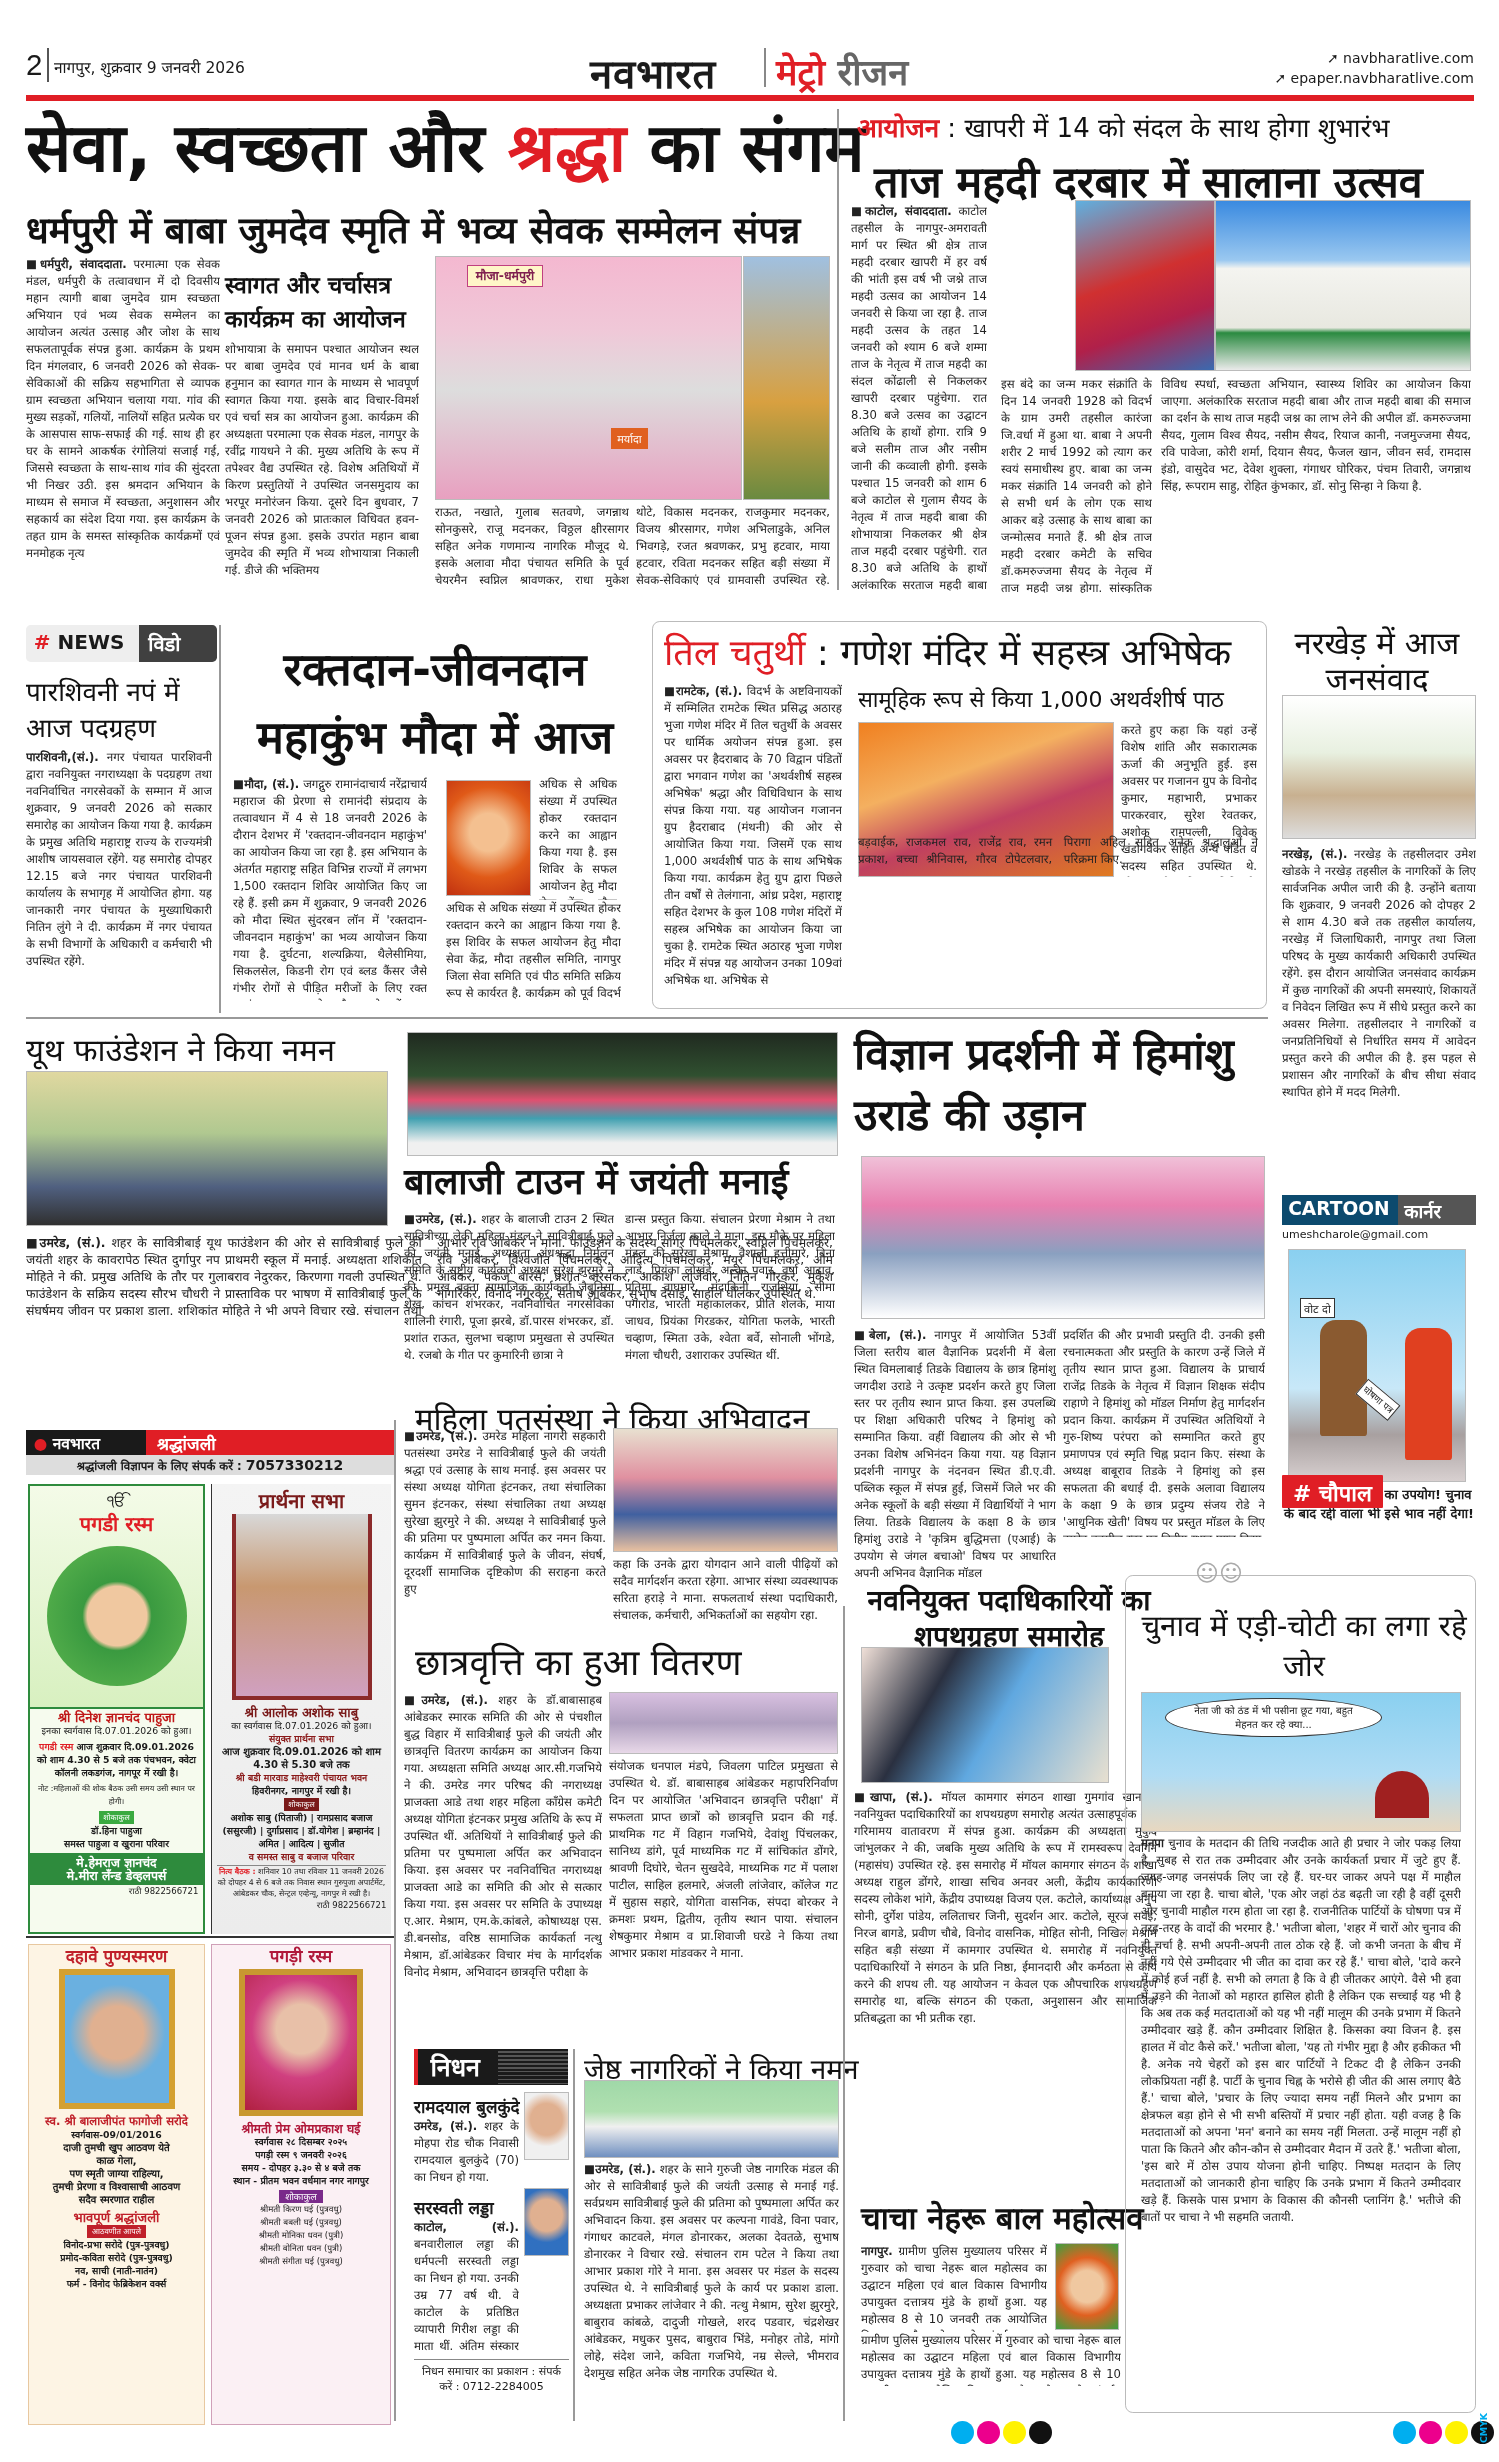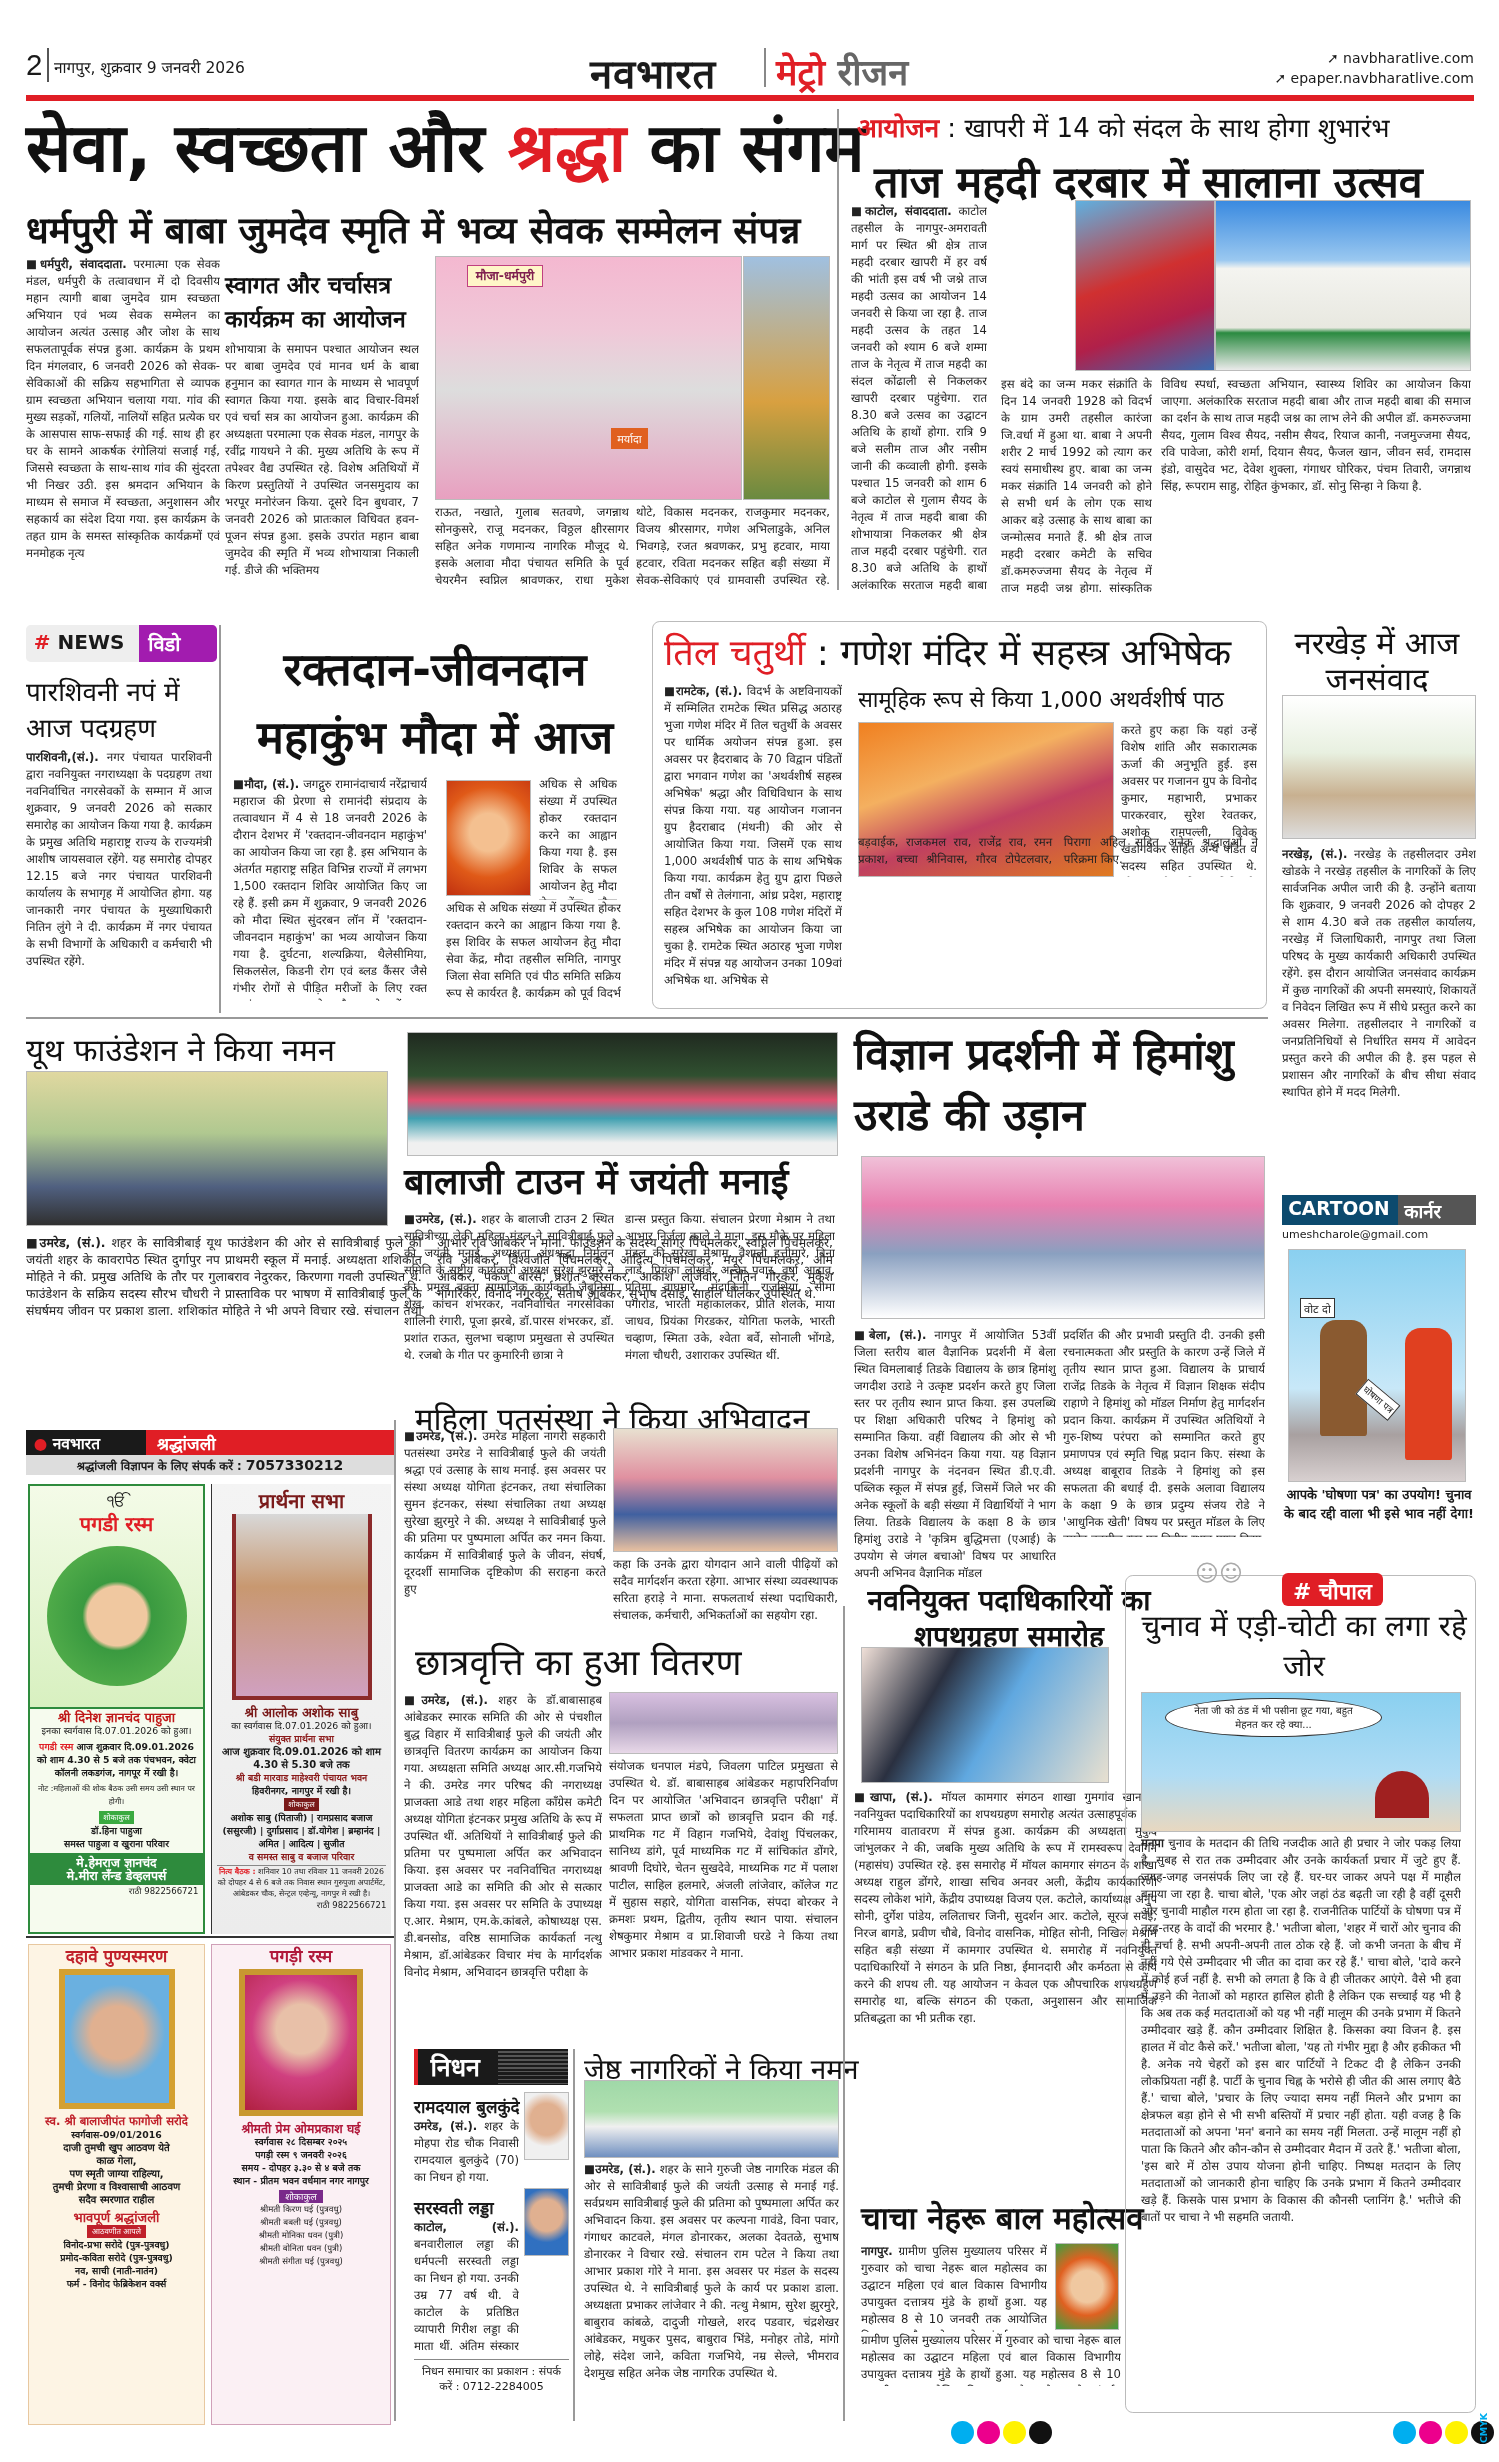--- a/index.html
+++ b/index.html
@@ -69,21 +69,21 @@
 <div class="abs body" style="left:851px;top:203px;width:136px;height:388px;overflow:hidden">
   <b>■काटोल, संवाददाता.</b> <span>काटोल तहसील के नागपुर-अमरावती मार्ग पर स्थित श्री क्षेत्र ताज महदी दरबार खापरी में हर वर्ष की भांती इस वर्ष भी जश्ने ताज महदी उत्सव का आयोजन 14 जनवरी से किया जा रहा है. ताज महदी उत्सव के तहत 14 जनवरी को श्याम 6 बजे शम्मा ताज के नेतृत्व में ताज महदी का संदल कोंढाली से निकलकर खापरी दरबार पहुंचेगा. रात 8.30 बजे उत्सव का उद्घाटन अतिथि के हाथों होगा. रात्रि 9 बजे सलीम ताज और नसीम जानी की कव्वाली होगी. इसके पश्चात 15 जनवरी को शाम 6 बजे काटोल से गुलाम सैयद के नेतृत्व में ताज महदी बाबा की शोभायात्रा निकलकर श्री क्षेत्र ताज महदी दरबार पहुंचेगी. रात 8.30 बजे अतिथि के हाथों अलंकारिक सरताज महदी बाबा की पुण्यतिथि पर चादर चढ़ाई जाएगी. रात्रि 9 बजे कव्वाल ताजमा ताज और करिश्मा ताज की कव्वाली बाबा की शान में होंगी. 16 को सुबह 10 बजे महाप्रसाद होगा. खुदा के</span>
 </div>
 <div class="abs photo" style="left:1075px;top:200px;width:140px;height:171px;background:linear-gradient(160deg,#5fb0e0,#d03030 45%,#b0204a 70%,#3a6ab0)"></div>
 <div class="abs photo" style="left:1215px;top:200px;width:256px;height:171px;background:linear-gradient(180deg,#3a8ae0 0%,#9ac8f0 35%,#f4f4f0 40%,#e8e8e0 75%,#2a8a40 78%,#eaeaea 100%)"></div>
 <div class="abs body" style="left:1001px;top:376px;width:151px;height:217px;overflow:hidden">इस बंदे का जन्म मकर संक्रांति के दिन 14 जनवरी 1928 को विदर्भ के ग्राम उमरी तहसील कारंजा जि.वर्धा में हुआ था. बाबा ने अपनी शरीर 2 मार्च 1992 को त्याग कर स्वयं समाधीस्थ हुए. बाबा का जन्म मकर संक्रांति 14 जनवरी को होने से सभी धर्म के लोग एक साथ आकर बड़े उत्साह के साथ बाबा का जन्मोत्सव मनाते हैं. श्री क्षेत्र ताज महदी दरबार कमेटी के सचिव डॉ.कमरुज्जमा सैयद के नेतृत्व में ताज महदी जश्न होगा. सांस्कृतिक कार्यक्रम नजमुज्जमा सैयद के नेतृत्व में होगा. इस दरम्यान भजन, कौतन,</div>
 <div class="abs body" style="left:1161px;top:376px;width:310px;height:217px;overflow:hidden">विविध स्पर्धा, स्वच्छता अभियान, स्वास्थ्य शिविर का आयोजन किया जाएगा. अलंकारिक सरताज महदी बाबा और ताज महदी बाबा की समाज का दर्शन के साथ ताज महदी जश्न का लाभ लेने की अपील डॉ. कमरुज्जमा सैयद, गुलाम विश्व सैयद, नसीम सैयद, रियाज कानी, नजमुज्जमा सैयद, रवि पावेजा, कोरी शर्मा, दियान सैयद, फैजल खान, जीवन सर्व, रामदास इंडो, वासुदेव भट, देवेश शुक्ला, गंगाधर घोरिकर, पंचम तिवारी, जगन्नाथ सिंह, रूपराम साहु, रोहित कुंभकार, डॉ. सोनु सिन्हा ने किया है.</div>
 
 <div class="abs" style="left:26px;top:625px;width:191px;height:37px;border-radius:4.7px;overflow:hidden;display:flex">
   <div style="flex:1;background:#eee;font-size:20px;font-weight:bold;padding:4.7px 7.8px"><span class="red">#</span> <span>NEWS</span></div>
-  <div style="width:78px;background:#a21caf;color:#fff;font-size:20px;font-weight:bold;padding:4.7px 9.3px">विडो</div>
+  <div style="width:78px;background:#404040;color:#fff;font-size:20px;font-weight:bold;padding:4.7px 9.3px">विडो</div>
 </div>
 <div class="abs h1" style="left:26px;top:674px;font-size:26px;line-height:36px;white-space:normal;width:186px;font-weight:normal">पारशिवनी नपं में आज पदग्रहण</div>
 <div class="abs body" style="left:26px;top:749px;width:186px;height:248px;overflow:hidden">
   <b>पारशिवनी,(सं.).</b> <span>नगर पंचायत पारशिवनी द्वारा नवनियुक्त नगराध्यक्षा के पदग्रहण तथा नवनिर्वाचित नगरसेवकों के सम्मान में आज शुक्रवार, 9 जनवरी 2026 को सत्कार समारोह का आयोजन किया गया है. कार्यक्रम के प्रमुख अतिथि महाराष्ट्र राज्य के राज्यमंत्री आशीष जायसवाल रहेंगे. यह समारोह दोपहर 12.15 बजे नगर पंचायत पारशिवनी कार्यालय के सभागृह में आयोजित होगा. यह जानकारी नगर पंचायत के मुख्याधिकारी नितिन लुंगे ने दी. कार्यक्रम में नगर पंचायत के सभी विभागों के अधिकारी व कर्मचारी भी उपस्थित रहेंगे.</span>
 </div>
 <div class="abs vrule" style="left:219px;top:625px;height:388px"></div>
 
 <div class="abs h1" style="left:233px;top:636px;width:404px;font-size:45px;line-height:68px;white-space:normal;text-align:center">रक्तदान-जीवनदान महाकुंभ मौदा में आज</div>
 <div class="abs body" style="left:233px;top:776px;width:194px;height:225px;overflow:hidden">
   <b>■मौदा, (सं.).</b> <span>जगद्गुरु रामानंदाचार्य नरेंद्राचार्य महाराज की प्रेरणा से रामानंदी संप्रदाय के तत्वावधान में 4 से 18 जनवरी 2026 के दौरान देशभर में 'रक्तदान-जीवनदान महाकुंभ' का आयोजन किया जा रहा है. इस अभियान के अंतर्गत महाराष्ट्र सहित विभिन्न राज्यों में लगभग 1,500 रक्तदान शिविर आयोजित किए जा रहे हैं. इसी क्रम में शुक्रवार, 9 जनवरी 2026 को मौदा स्थित सुंदरबन लॉन में 'रक्तदान-जीवनदान महाकुंभ' का भव्य आयोजन किया गया है. दुर्घटना, शल्यक्रिया, थैलेसीमिया, सिकलसेल, किडनी रोग एवं ब्लड कैंसर जैसे गंभीर रोगों से पीड़ित मरीजों के लिए रक्त अत्यंत आवश्यक होता है. आयोजकों द्वारा नागरिकों से</span>
@@ -273,21 +273,21 @@
 
 <div class="abs h1" style="left:861px;top:2196px;font-size:31px">चाचा नेहरू बाल महोत्सव</div>
 <div class="abs photo" style="left:1055px;top:2243px;width:64px;height:87px;background:radial-gradient(circle at 50% 50%,#f0c8a0 30%,#e06020 55%,#3aa040)"></div>
 <div class="abs body" style="left:861px;top:2243px;width:186px;height:89px;overflow:hidden">
   <b>नागपुर.</b> <span>ग्रामीण पुलिस मुख्यालय परिसर में गुरुवार को चाचा नेहरू बाल महोत्सव का उद्घाटन महिला एवं बाल विकास विभागीय उपायुक्त दत्तात्रय मुंडे के हाथों हुआ. यह महोत्सव 8 से 10 जनवरी तक आयोजित किया गया है. महोत्सव के अंतर्गत अनाथ तथा देखभाल व संरक्षण की आवश्यकता वाले बच्चों के लिए विभिन्न खेल और सांस्कृतिक कार्यक्रमों का आयोजन किया गया है.</span>
 </div>
 <div class="abs body" style="left:861px;top:2332px;width:260px;height:54px;overflow:hidden">ग्रामीण पुलिस मुख्यालय परिसर में गुरुवार को चाचा नेहरू बाल महोत्सव का उद्घाटन महिला एवं बाल विकास विभागीय उपायुक्त दत्तात्रय मुंडे के हाथों हुआ. यह महोत्सव 8 से 10 जनवरी तक आयोजित किया गया है. महोत्सव के अंतर्गत अनाथ तथा देखभाल व संरक्षण की आवश्यकता वाले बच्चों के लिए विभिन्न खेल और सांस्कृतिक कार्यक्रमों का आयोजन किया गया है.</div>
 
 <div class="abs box" style="left:1125px;top:1575px;width:351px;height:838px"></div>
 <div class="abs" style="left:1195px;top:1560px;width:62px;height:39px;color:#aaa;font-size:23px">☺☺</div>
-<div class="abs" style="left:1282px;top:1573px;background:#e01e25;color:#fff;border-radius:6px;font-size:22px;font-weight:bold;padding:1.6px 11px"># चौपाल</div>
+<div class="abs" style="left:1282px;top:1475px;background:#e01e25;color:#fff;border-radius:1px;font-size:22px;font-weight:bold;padding:1.6px 11px"># चौपाल</div>
 <div class="abs h1" style="left:1141px;top:1606px;width:326px;font-size:29.5px;line-height:40px;white-space:normal;text-align:center;font-weight:normal">चुनाव में एड़ी-चोटी का लगा रहे जोर</div>
 <div class="abs photo" style="left:1141px;top:1692px;width:320px;height:140px;background:linear-gradient(180deg,#8ad0f0,#b0dcf4 60%,#e8d8c0)">
   <div class="abs" style="left:23px;top:4.7px;width:217px;background:#fff;border:1.6px solid #333;border-radius:50%;padding:4.7px 18.6px;font-size:10px;text-align:center">नेता जी को ठंड में भी पसीना छूट गया, बहुत मेहनत कर रहे क्या...</div>
   <div class="abs" style="left:233px;top:78px;width:54px;height:47px;background:#a02020;border-radius:31px 31px 0 0"></div>
 </div>
 <div class="abs body" style="left:1141px;top:1835px;width:320px;height:570px;overflow:hidden">
   <b>मनपा</b> <span>चुनाव के मतदान की तिथि नजदीक आते ही प्रचार ने जोर पकड़ लिया है. सुबह से रात तक उम्मीदवार और उनके कार्यकर्ता प्रचार में जुटे हुए हैं. जगह-जगह जनसंपर्क लिए जा रहे हैं. घर-घर जाकर अपने पक्ष में माहौल बनाया जा रहा है. चाचा बोले, 'एक ओर जहां ठंड बढ़ती जा रही है वहीं दूसरी ओर चुनावी माहौल गरम होता जा रहा है. राजनीतिक पार्टियों के घोषणा पत्र में तरह-तरह के वादों की भरमार है.' भतीजा बोला, 'शहर में चारों ओर चुनाव की ही चर्चा है. सभी अपनी-अपनी ताल ठोक रहे हैं. जो कभी जनता के बीच में नहीं गये ऐसे उम्मीदवार भी जीत का दावा कर रहे हैं.' चाचा बोले, 'दावे करने में कोई हर्ज नहीं है. सभी को लगता है कि वे ही जीतकर आएंगे. वैसे भी हवा में उड़ने की नेताओं को महारत हासिल होती है लेकिन एक सच्चाई यह भी है कि अब तक कई मतदाताओं को यह भी नहीं मालूम की उनके प्रभाग में कितने उम्मीदवार खड़े हैं. कौन उम्मीदवार शिक्षित है. किसका क्या विजन है. इस हालत में वोट कैसे करें.' भतीजा बोला, 'यह तो गंभीर मुद्दा है और हकीकत भी है. अनेक नये चेहरों को इस बार पार्टियों ने टिकट दी है लेकिन उनकी लोकप्रियता नहीं है. पार्टी के चुनाव चिह्न के भरोसे ही जीत की आस लगाए बैठे हैं.' चाचा बोले, 'प्रचार के लिए ज्यादा समय नहीं मिलने और प्रभाग का क्षेत्रफल बड़ा होने से भी सभी बस्तियों में प्रचार नहीं होता. यही वजह है कि मतदाताओं को अपना 'मन' बनाने का समय नहीं मिलता. उन्हें मालूम नहीं हो पाता कि कितने और कौन-कौन से उम्मीदवार मैदान में उतरे हैं.' भतीजा बोला, 'इस बारे में ठोस उपाय योजना होनी चाहिए. निष्पक्ष मतदान के लिए मतदाताओं को जानकारी होना चाहिए कि उनके प्रभाग में कितने उम्मीदवार खड़े हैं. किसके पास प्रभाग के विकास की कौनसी प्लानिंग है.' भतीजे की बातों पर चाचा ने भी सहमति जतायी.</span>
 </div>
 
 <div class="abs" style="left:951px;top:2421px">

